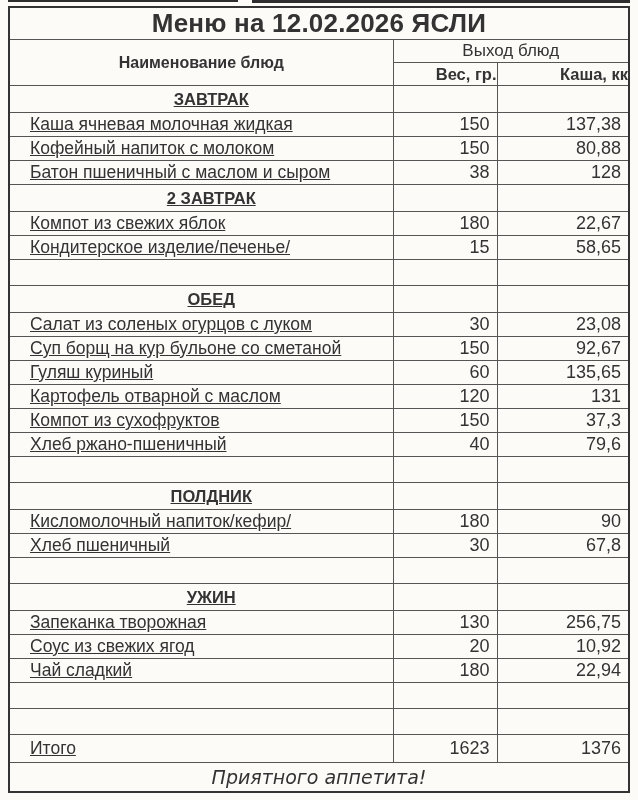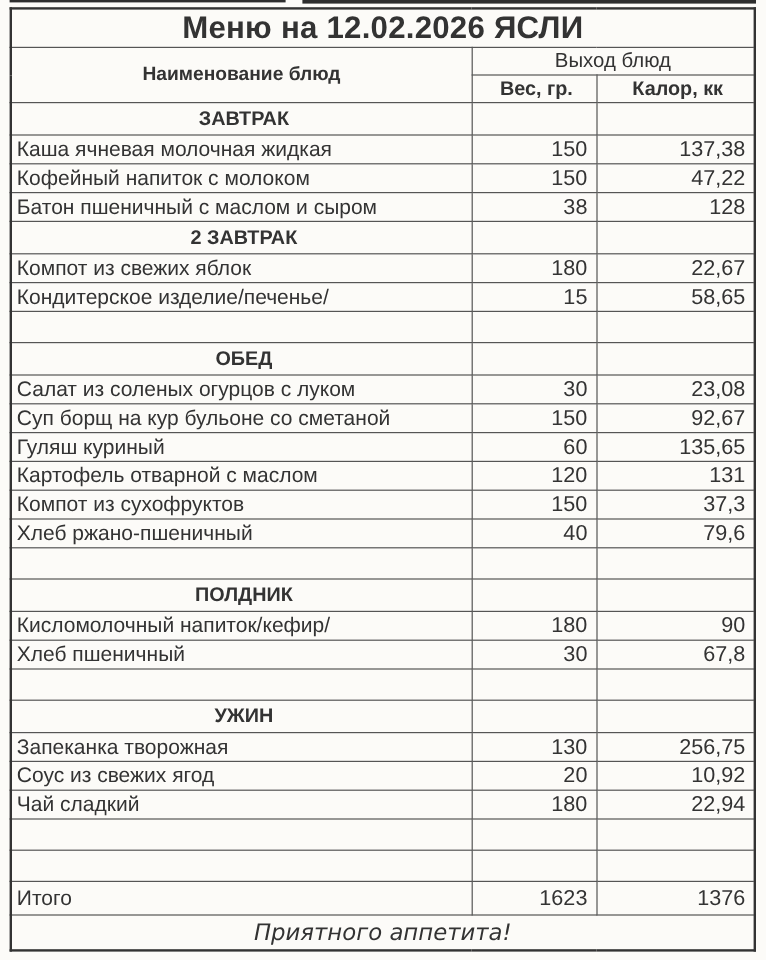--- a/index.html
+++ b/index.html
@@ -64,34 +64,35 @@
   th.group-head {
     height: 22px;
     font-size: 17px;
     font-weight: normal;
     text-align: center;
   }
   th.sub-head {
     height: 22px;
     font-size: 16.5px;
     font-weight: bold;
-    text-align: center;
+    text-align: right;
     padding-left: 4px;
   }
 
   
   tr.dish  { height: 24px; margin-top: 22px; }
   tr.section { height: 27px; }
   tr.empty { height: 26px; }
   tr.total { height: 28px; margin-left: 20px; }
 
   td.name {
     font-size: 17.5px;
     text-align: left;
-    padding-left: 4px;
+    padding-left: 20px;
+    text-decoration: underline;
   }
   td.num {
     font-size: 18px;
     text-align: right;
     padding-right: 7px;
   }
   tr.section td.name {
     font-size: 16.5px;
     font-weight: bold;
     text-align: center;
@@ -123,38 +124,38 @@
     <thead>
       <tr class="title-row">
         <th colspan="3">Меню на 12.02.2026 ЯСЛИ</th>
       </tr>
       <tr>
         <th rowspan="2" class="name-head">Наименование блюд</th>
         <th colspan="2" class="group-head">Выход блюд</th>
       </tr>
       <tr>
         <th class="sub-head">Вес, гр.</th>
-        <th class="sub-head">Калор, кк</th>
+        <th class="sub-head">Каша, кк</th>
       </tr>
     </thead>
     <tbody id="menu-body">
         <tr class="section">
           <td class="name">ЗАВТРАК</td>
           <td class="num"></td>
           <td class="num"></td>
         </tr>
         <tr class="dish">
           <td class="name">Каша ячневая молочная жидкая</td>
           <td class="num">150</td>
           <td class="num">137,38</td>
         </tr>
         <tr class="dish">
           <td class="name">Кофейный напиток с молоком</td>
           <td class="num">150</td>
-          <td class="num">47,22</td>
+          <td class="num">80,88</td>
         </tr>
         <tr class="dish">
           <td class="name">Батон пшеничный с маслом и сыром</td>
           <td class="num">38</td>
           <td class="num">128</td>
         </tr>
         <tr class="section">
           <td class="name">2 ЗАВТРАК</td>
           <td class="num"></td>
           <td class="num"></td>

